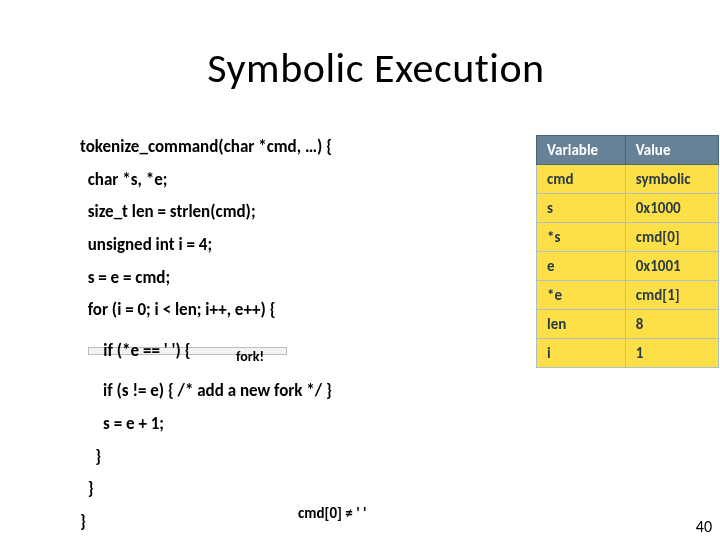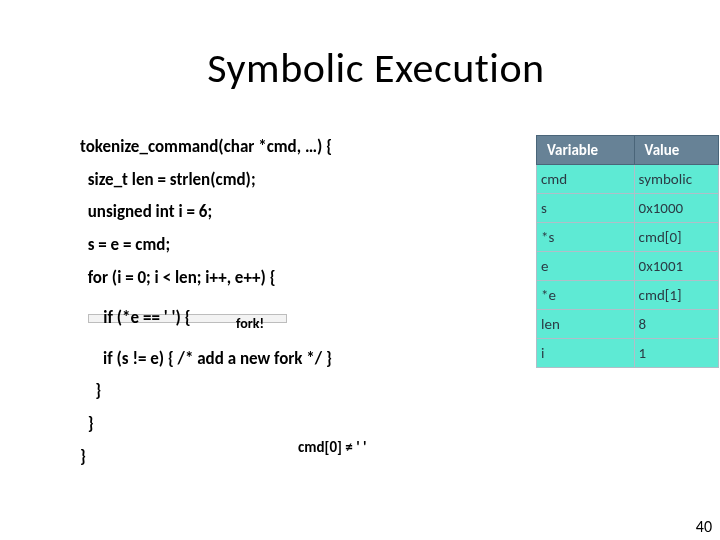--- a/index.html
+++ b/index.html
@@ -67,25 +67,25 @@
     }
     table.state th {
       background: #678296;
       color: #fff;
       text-align: left;
       font-weight: 700;
       padding: 5px 10px;
       border: 1px solid #4a6579;
     }
     table.state td {
-      background: #5eead4;
+      background: #fde047;
       color: #2b3b45;
-      padding: 5px 4px;
+      padding: 5px 10px;
       border: 1px solid #b0bec8;
-      font-weight: 400;
+      font-weight: 700;
     }
     .pc-block { margin-top: 6px; }
     .pc-header {
       font-weight: 700;
       font-size: 16px;
       padding: 4px 8px;
       border-bottom: 1px solid #aaa;
     }
     .pc-body {
       font-weight: 600;
@@ -102,30 +102,32 @@
   </style>
 </head>
 <body>
 
 <div class="title">Symbolic Execution</div>
 
 <div class="content-row">
 
   <div class="code-block">
     <div class="line">tokenize_command(char *cmd, …) {</div>
+    <div class="line">  char *s, *e;</div>
     <div class="line">  size_t len = strlen(cmd);</div>
-    <div class="line">  unsigned int i = 6;</div>
+    <div class="line">  unsigned int i = 4;</div>
     <div class="line">  s = e = cmd;</div>
     <div class="line">  for (i = 0; i &lt; len; i++, e++) {</div>
     <div class="hl-line">
       <div class="hl-inner"></div>
       <span class="hl-text">    if (*e == ' ') {                         </span>
       <span class="fork">fork!</span>
     </div>
     <div class="line">      if (s != e) { /* add a new fork */ }</div>
+    <div class="line">      s = e + 1;</div>
     <div class="line">    }</div>
     <div class="line">  }</div>
     <div class="line">}</div>
 
     <div class="pc-block" style="margin-left:210px; width:200px; margin-top:-46px;">
       <div class="pc-body">cmd[0] ≠ ' '</div>
     </div>
   </div>
 
   <div class="tables">

